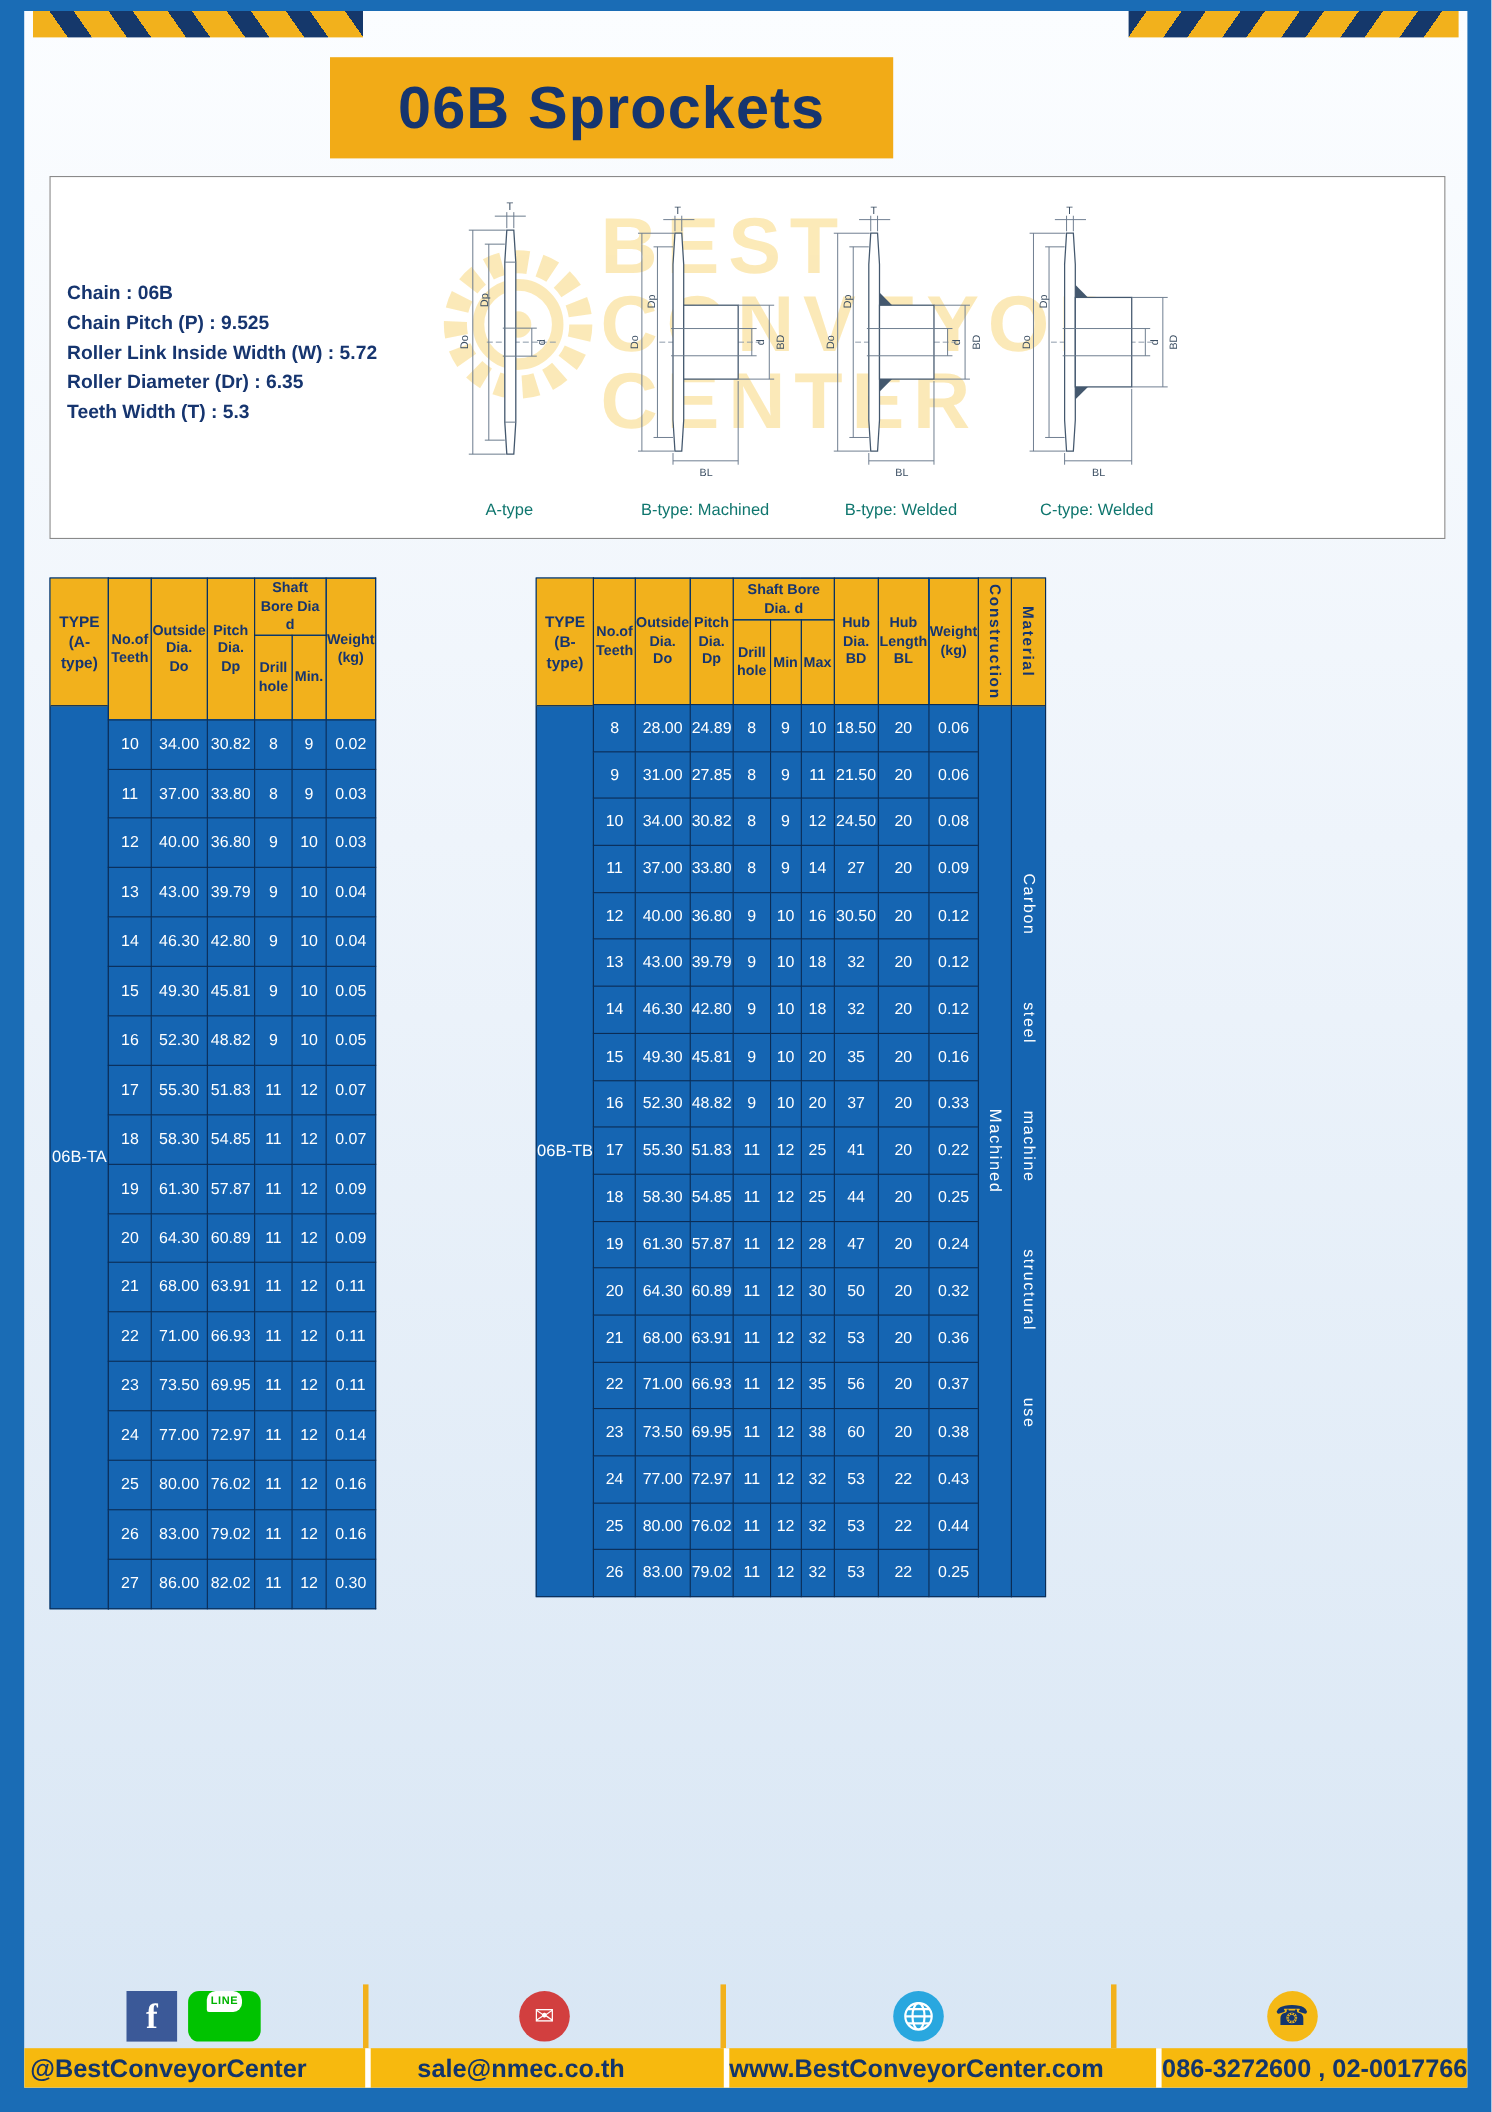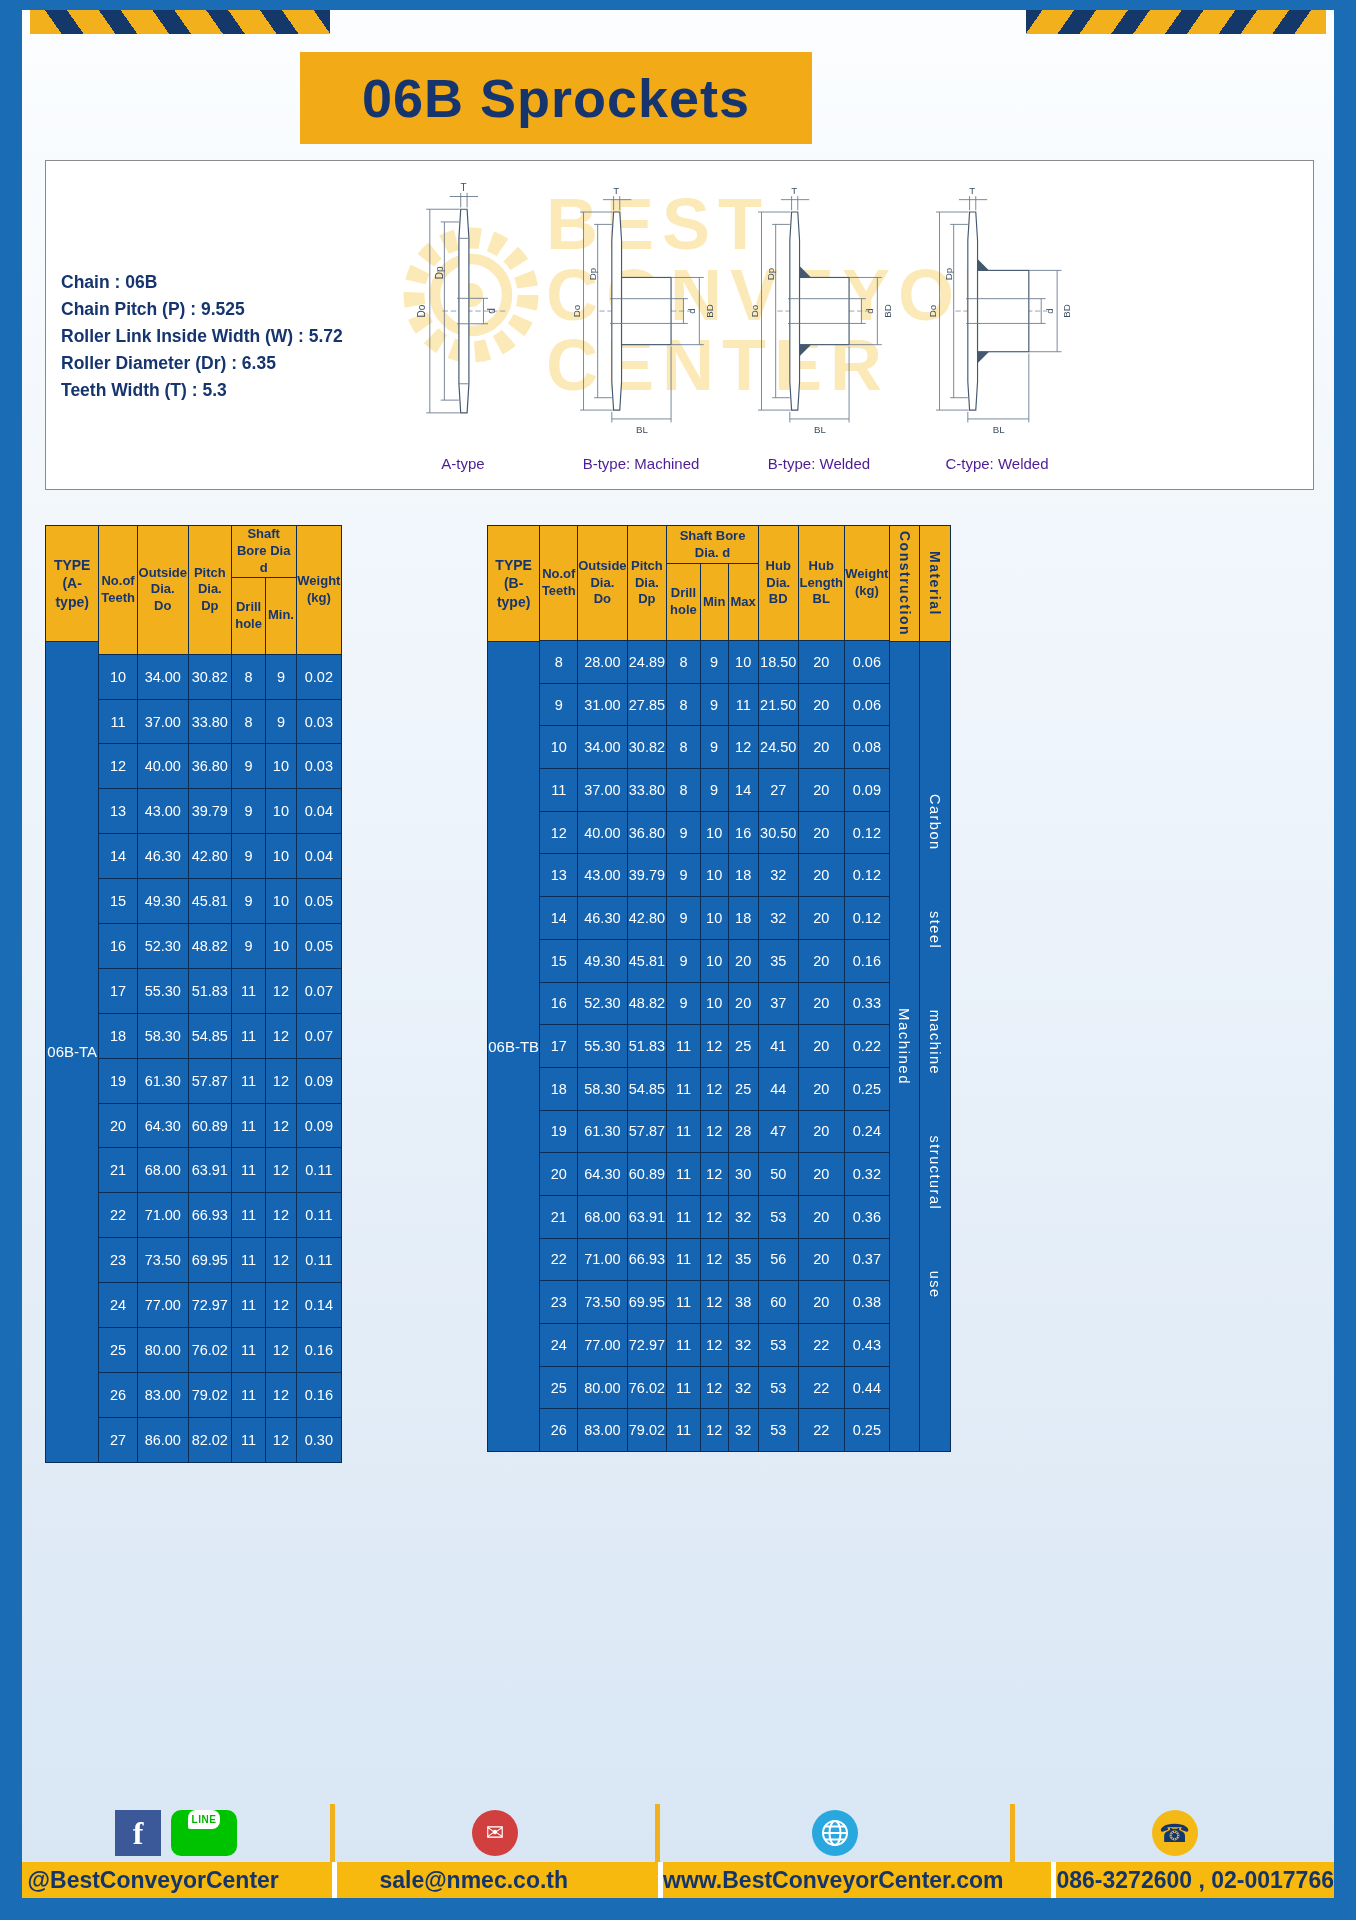--- a/index.html
+++ b/index.html
@@ -20,26 +20,26 @@
     background:#f2ab17; display:flex; align-items:center; justify-content:center;
     color:#16356f; font-size:54px; font-weight:bold; letter-spacing:1px;
   }
 
   
   .diagram-panel{position:absolute; left:23px; top:150px; width:1267px; height:328px;
     background:#ffffff; border:1px solid #8a8a8a;}
   .watermark{position:absolute; left:350px; top:28px; width:720px; display:flex; align-items:center;
     opacity:.30; z-index:1; pointer-events:none;}
   .watermark .wm-text{color:#f5b916; font-weight:bold; font-size:72px; line-height:.98; letter-spacing:8px;}
-  .specs{position:absolute; left:15px; top:108px; z-index:3; color:#16356f; font-size:17.5px;
+  .specs{position:absolute; left:15px; top:92px; z-index:3; color:#16356f; font-size:17.5px;
     font-weight:bold; line-height:27px; white-space:nowrap;}
   .diagrams{position:absolute; left:333px; top:8px; display:flex; gap:10px; z-index:2;}
   .fig{width:168px; text-align:center;}
   .fig svg{display:block; margin:0 auto;}
-  .fig-caption{font-size:15px; color:#4c1d95; margin-top:1px;}
+  .fig-caption{font-size:15px; color:#0f766e; margin-top:1px;}
   .part{fill:#ffffff; stroke:#44586e; stroke-width:1.3;}
   .dim{stroke:#6b7b8d; stroke-width:1; fill:none;}
   .cl{stroke:#8a99a8; stroke-width:1; stroke-dasharray:6 3; fill:none;}
   .dl{fill:#3c4f63; font-size:11px; font-family:"Liberation Sans",sans-serif;}
   .weld{fill:#44586e; stroke:none;}
 
   
   .tables{position:absolute; left:23px; top:515px;}
   .twrap{position:absolute; top:0; display:flex; align-items:stretch;}
   .twrap.a{left:0;}

